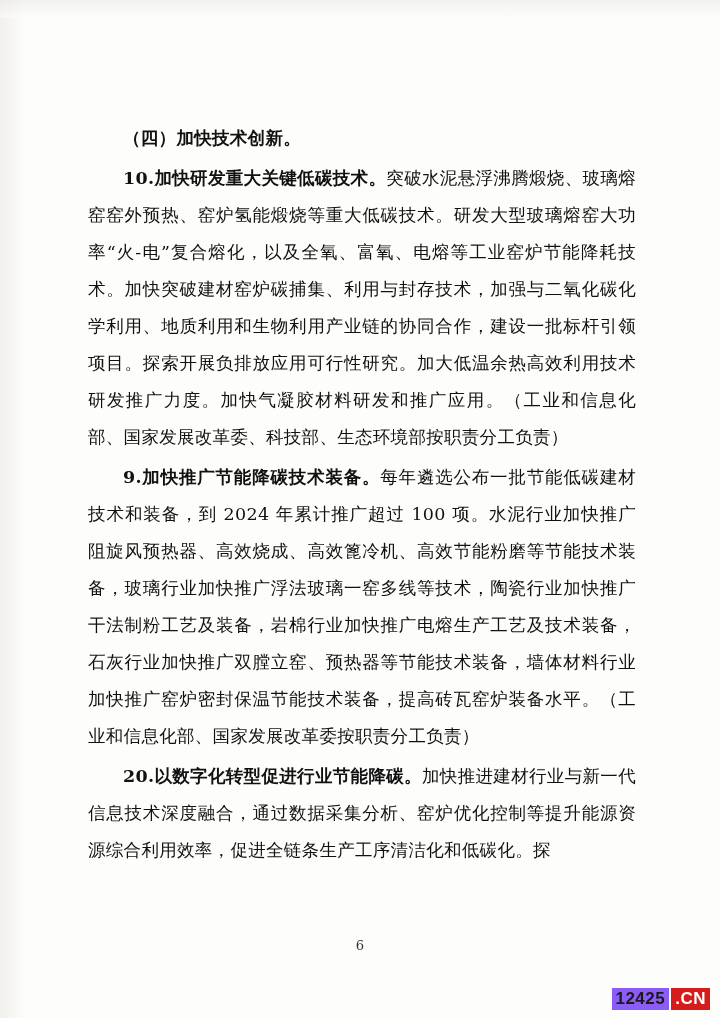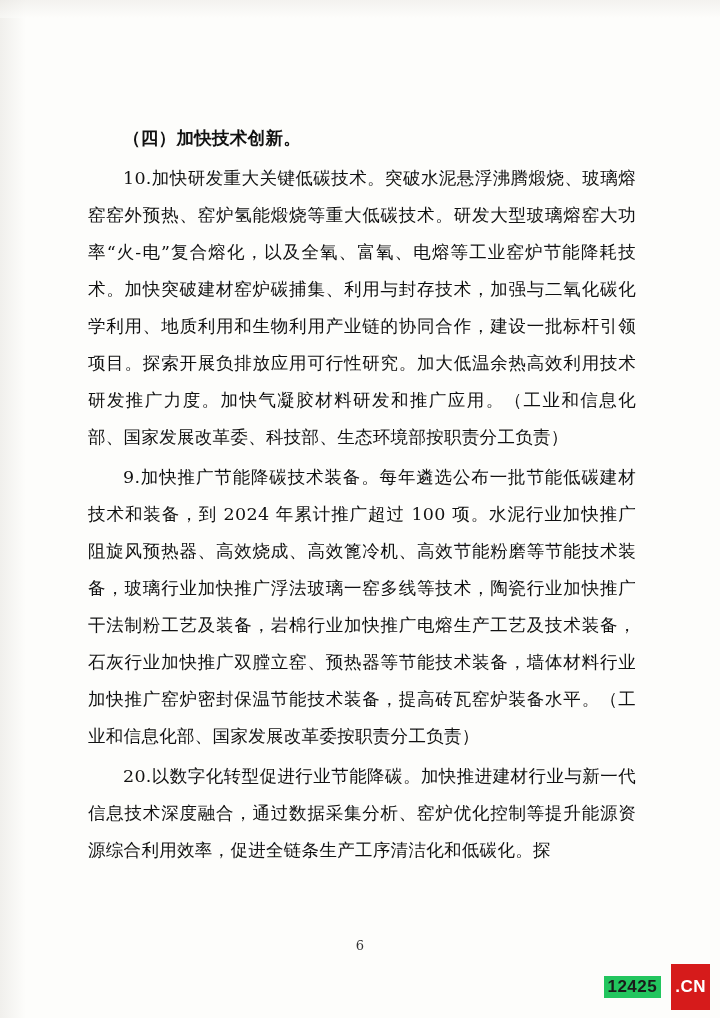--- a/index.html
+++ b/index.html
@@ -38,21 +38,21 @@
     letter-spacing: 0.3px;
   }
   .para.indent {
     text-indent: 35px;
   }
   .heading {
     font-weight: bold;
     font-family: Liberation Serif, serif;
   }
   .lead {
-    font-weight: normal;
+    font-weight: bold;
   }
   .page-number {
     position: absolute;
     left: 0;
     top: 938px;
     width: 720px;
     text-align: center;
     font-size: 13px;
     color: #333333;
     font-family: "DejaVu Serif", "Liberation Serif", serif;
@@ -62,29 +62,29 @@
     right: 10px;
     bottom: 8px;
     display: flex;
     align-items: center;
     font-family: "Liberation Sans", sans-serif;
     font-size: 17px;
     font-weight: bold;
     letter-spacing: 0.5px;
   }
   .watermark .num {
-    background: #22c55e;
+    background: #8b5cf6;
     color: #1a1a1a;
     padding: 1px 4px 1px 3px;
   }
   .watermark .dom {
     background: #d61b1b;
     color: #ffffff;
-    padding: 13px 4px;
-    margin-left: 10px;
+    padding: 1px 4px;
+    margin-left: 2px;
   }
   .edge-shadow-left {
     position: absolute;
     left: 0;
     top: 0;
     width: 26px;
     height: 1018px;
     background: linear-gradient(to right, #e6e4e0 0%, #fdfdfb 100%);
     opacity: 0.55;
   }

